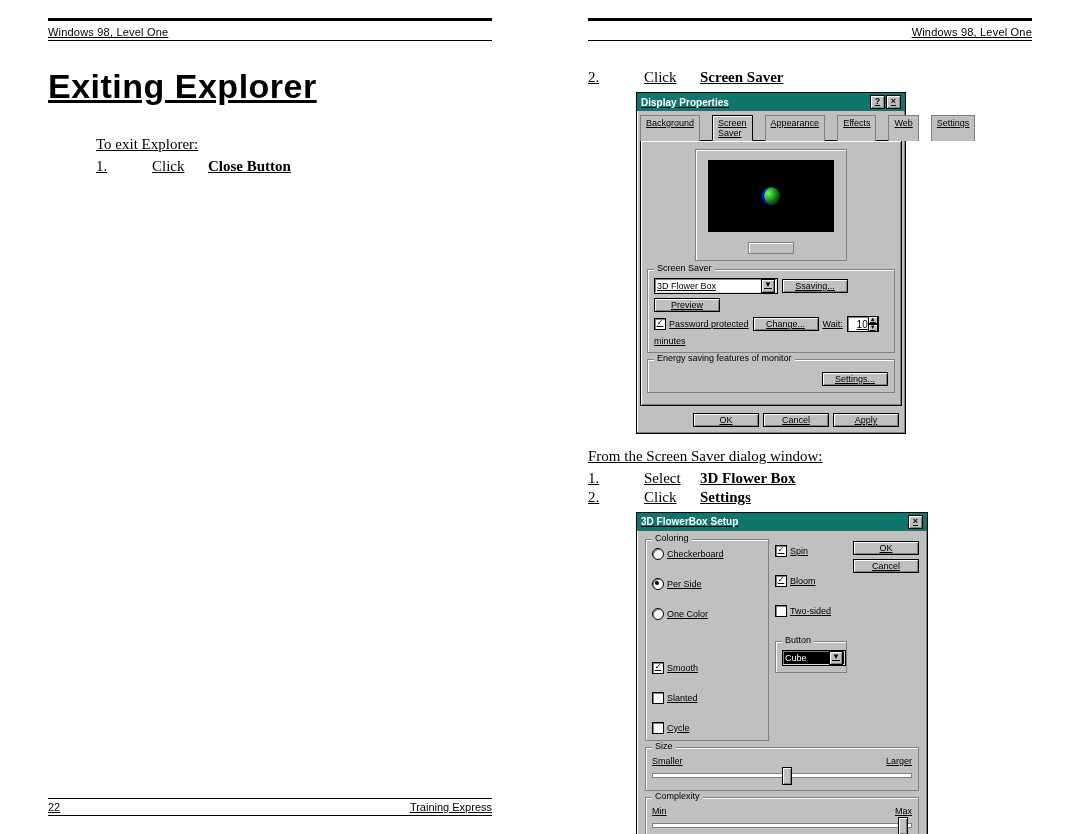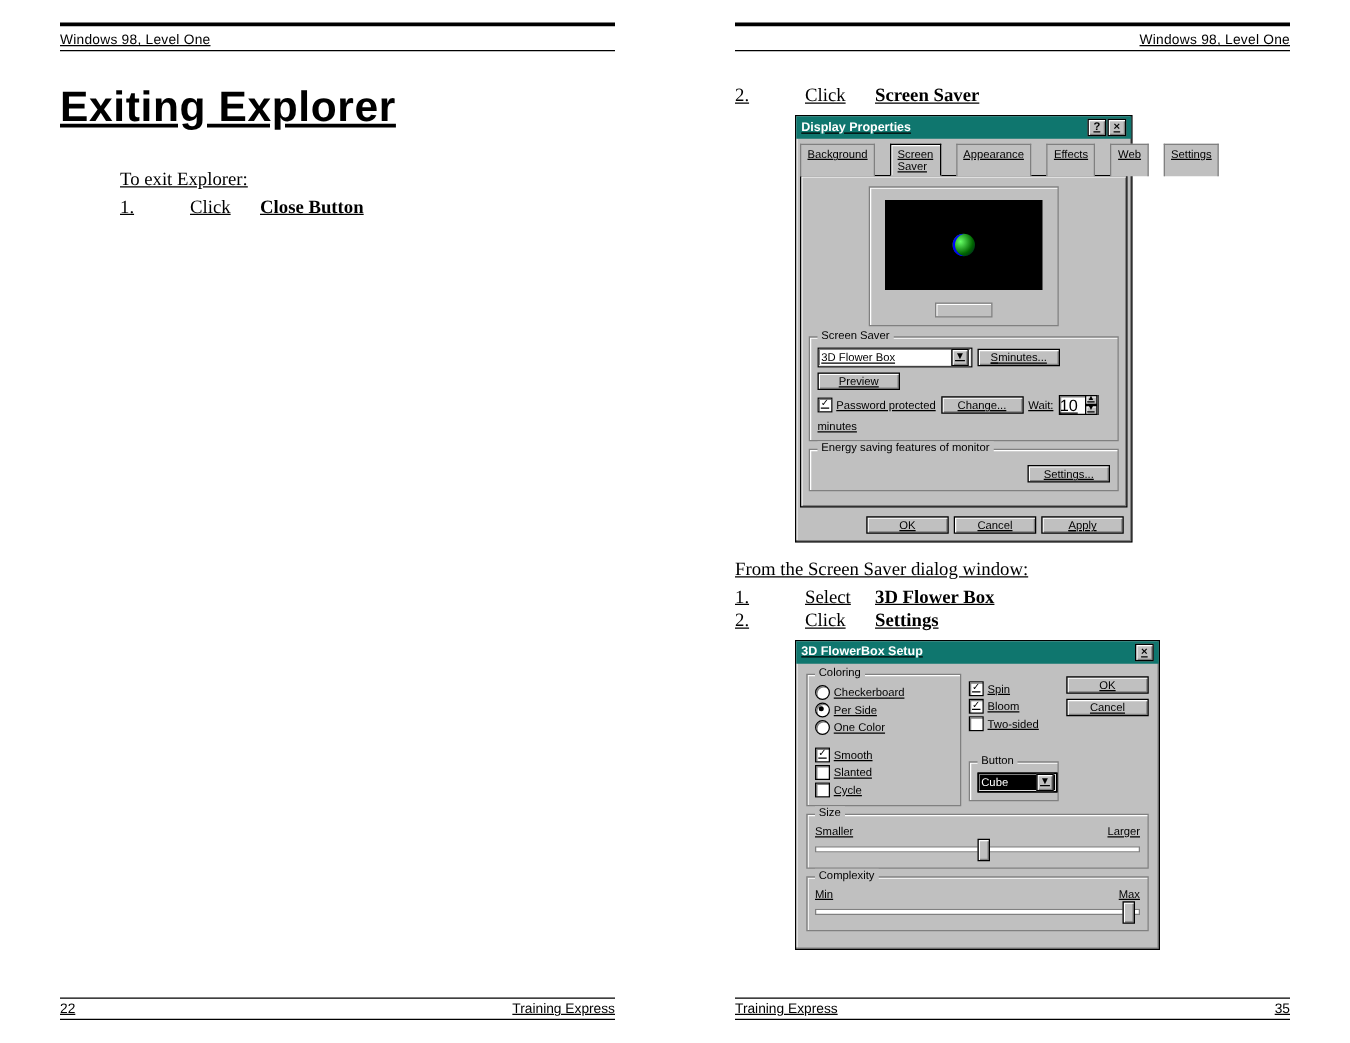--- a/index.html
+++ b/index.html
@@ -164,29 +164,29 @@
     font-size: 9px;
     min-width: 48px;
     text-align: center;
   }
   .chk { display: inline-flex; align-items: center; gap: 3px; font-size: 9px; }
   .chk .box { width: 10px; height: 10px; background: #fff; border: 1px solid #000; box-shadow: inset 1px 1px 0 #808080; font-size: 8px; line-height: 8px; text-align: center; }
   .radio { display: inline-flex; align-items: center; gap: 3px; font-size: 9px; }
   .radio .dot { width: 10px; height: 10px; border-radius: 50%; background: #fff; border: 1px solid #000; box-shadow: inset 1px 1px 0 #808080; position: relative; }
   .radio .dot.sel::after { content:""; position:absolute; left:2px; top:2px; width:4px; height:4px; background:#000; border-radius:50%; }
   .spin { display:inline-flex; border:1px solid #000; background:#fff; height:14px; box-shadow: inset 1px 1px 0 #808080; align-items:center; }
-  .spin .val { width: 20px; text-align:left; font-size:13px; }
+  .spin .val { width: 20px; text-align:right; font-size:10px; }
   .spin .arrows { width: 10px; display:flex; flex-direction:column; }
   .spin .arrows span { height:6px; background:#c0c0c0; border:1px solid #000; font-size:6px; line-height:4px; text-align:center; box-shadow: inset 1px 1px 0 #fff; }
   .estar { width:38px; height:24px; background: radial-gradient(circle at 50% 60%, #0a0, #004 70%); border-radius: 4px; display:inline-block; }
   .dlg-buttons { display:flex; justify-content:flex-end; gap:4px; padding: 4px 6px 6px 6px; }
 
   
   .dlg2 { width: 290px; }
-  .col { display:flex; flex-direction:column; gap:2px; }
+  .col { display:flex; flex-direction:column; gap:18px; }
   .slider {
     height: 18px; position: relative;
     background: transparent;
   }
   .slider .track {
     position:absolute; left:0; right:0; top:7px; height:3px;
     background:#fff; border:1px solid #808080;
   }
   .slider .thumb {
     position:absolute; top:1px; width:8px; height:16px;
@@ -268,21 +268,21 @@
             <div class="stand"></div>
           </div>
 
           <div class="groupbox">
             <span class="gb-title">Screen Saver</span>
             <div class="row">
               <span class="combo" style="width:118px;">
                 <span>3D Flower Box</span>
                 <span class="arrow">▼</span>
               </span>
-              <span class="winbtn"><span class="under">S</span><span>minutes...</span></span>
+              <span class="winbtn"><span class="under">S</span><span>saving...</span></span>
               <span class="winbtn">Preview</span>
             </div>
             <div class="row" style="margin-top:4px;">
               <span class="chk">
                   <span class="box">✓</span>
                   <span>Password protected</span>
                 </span>
               <span class="winbtn">Change...</span>
               <span>Wait:</span>
               <span class="spin">

